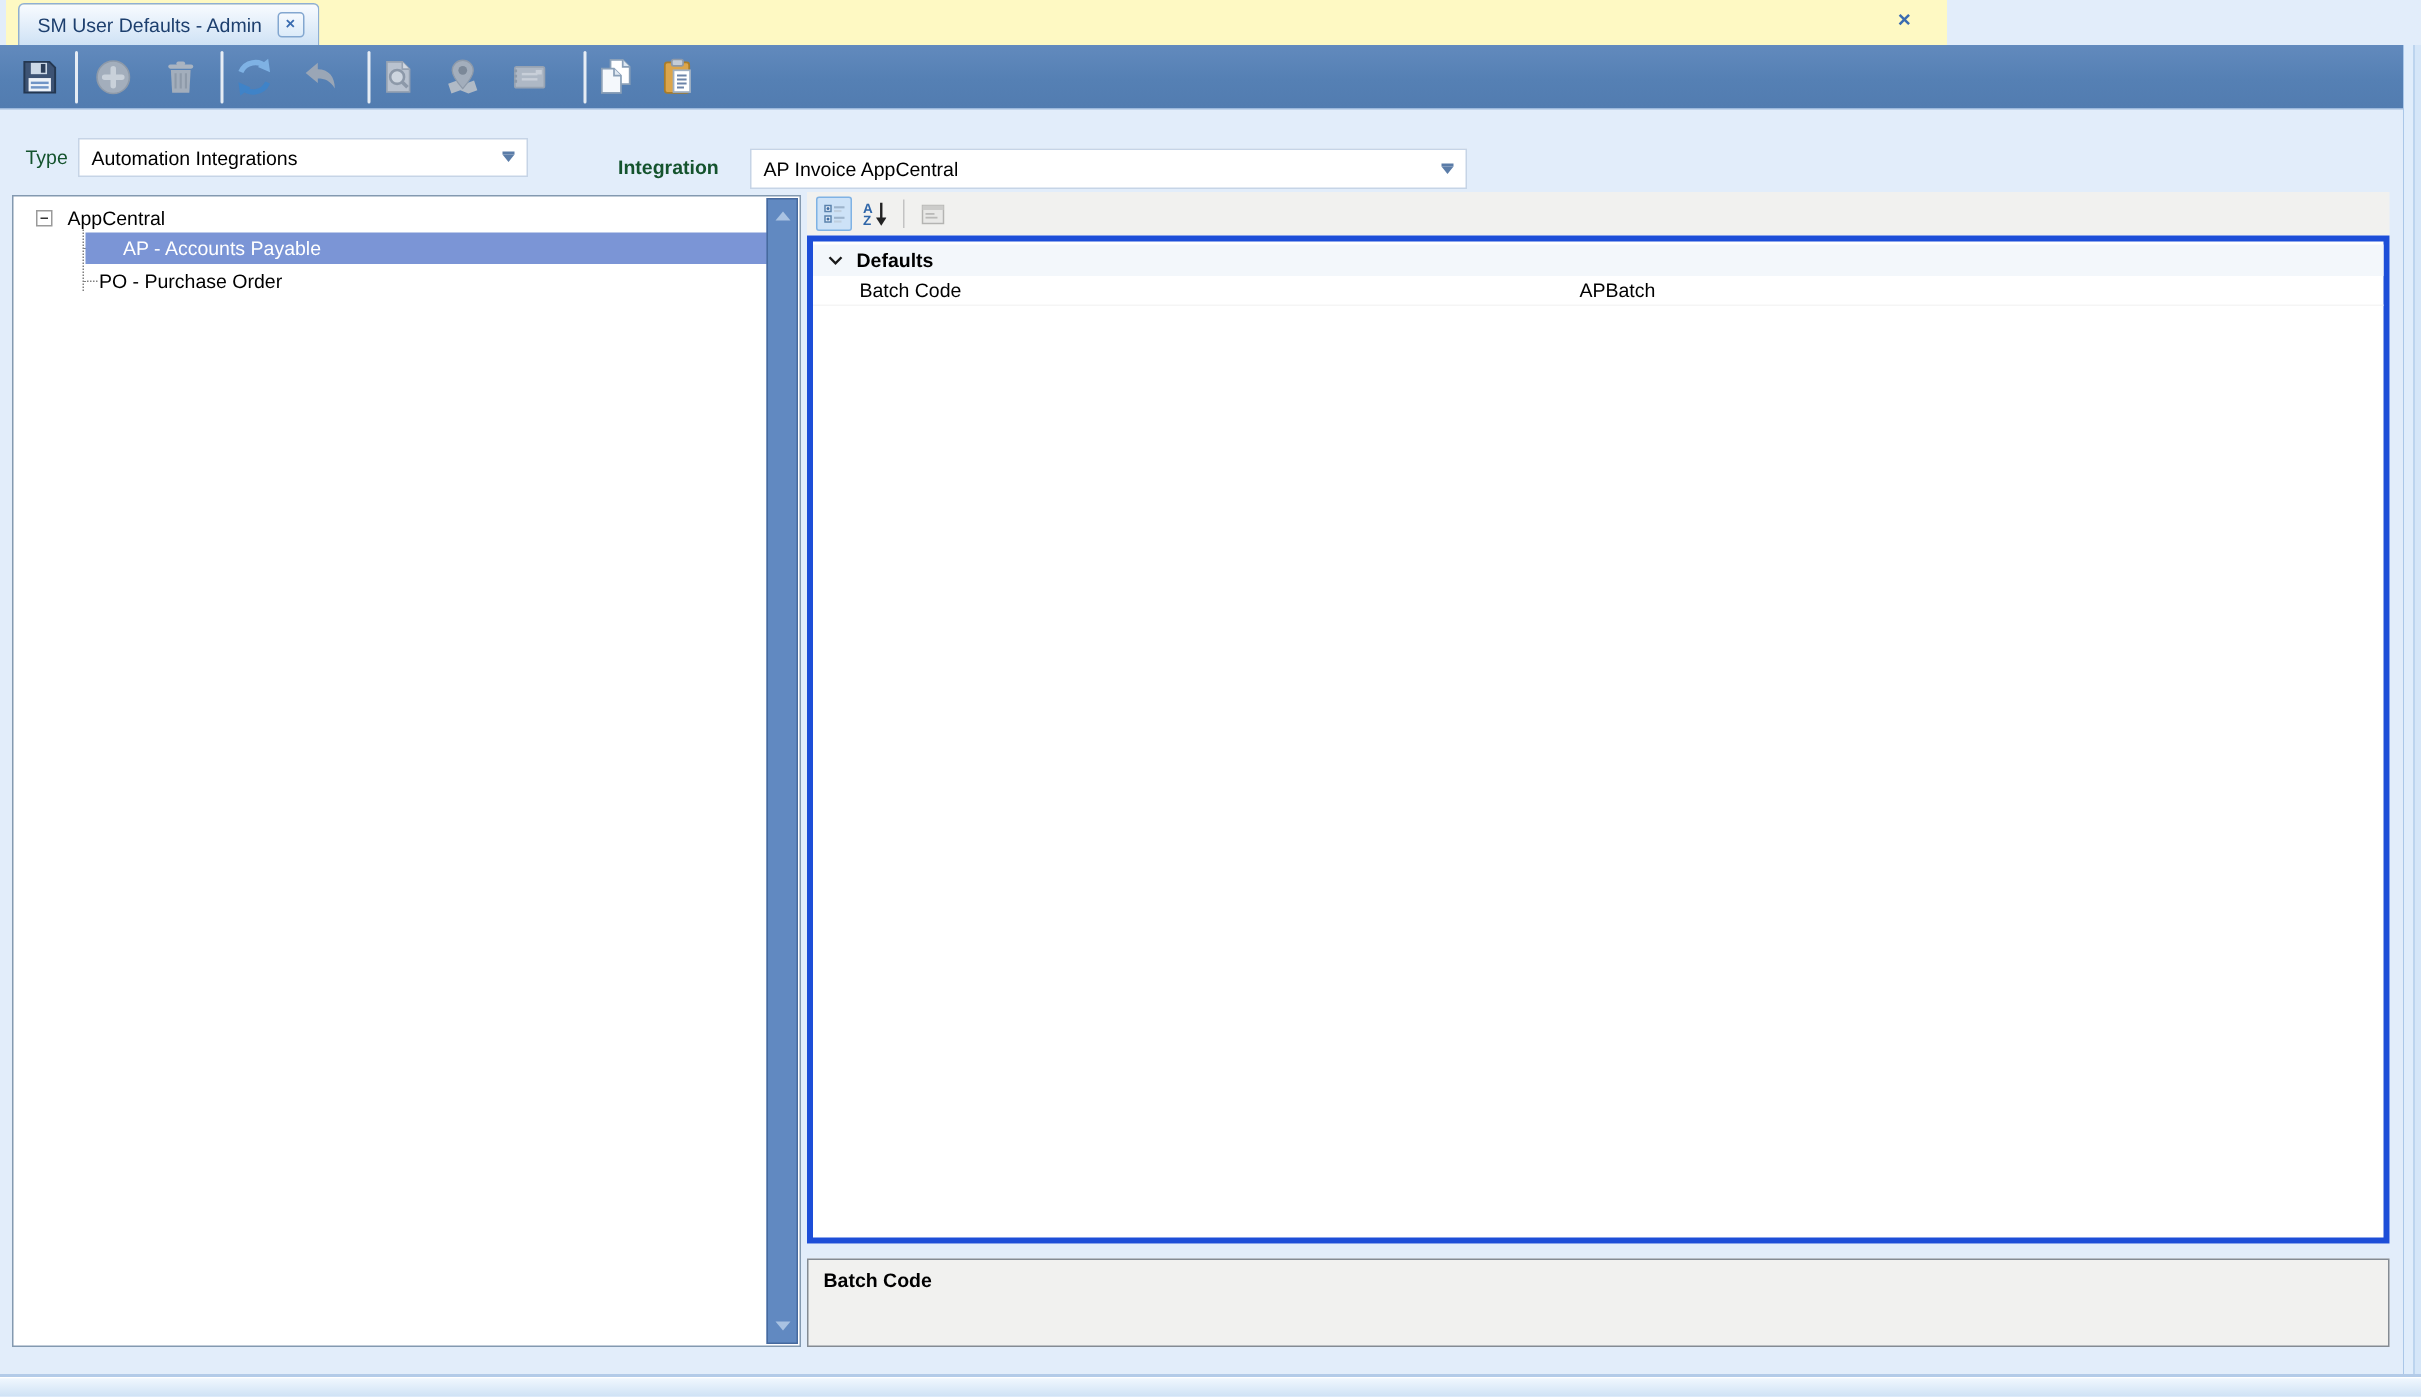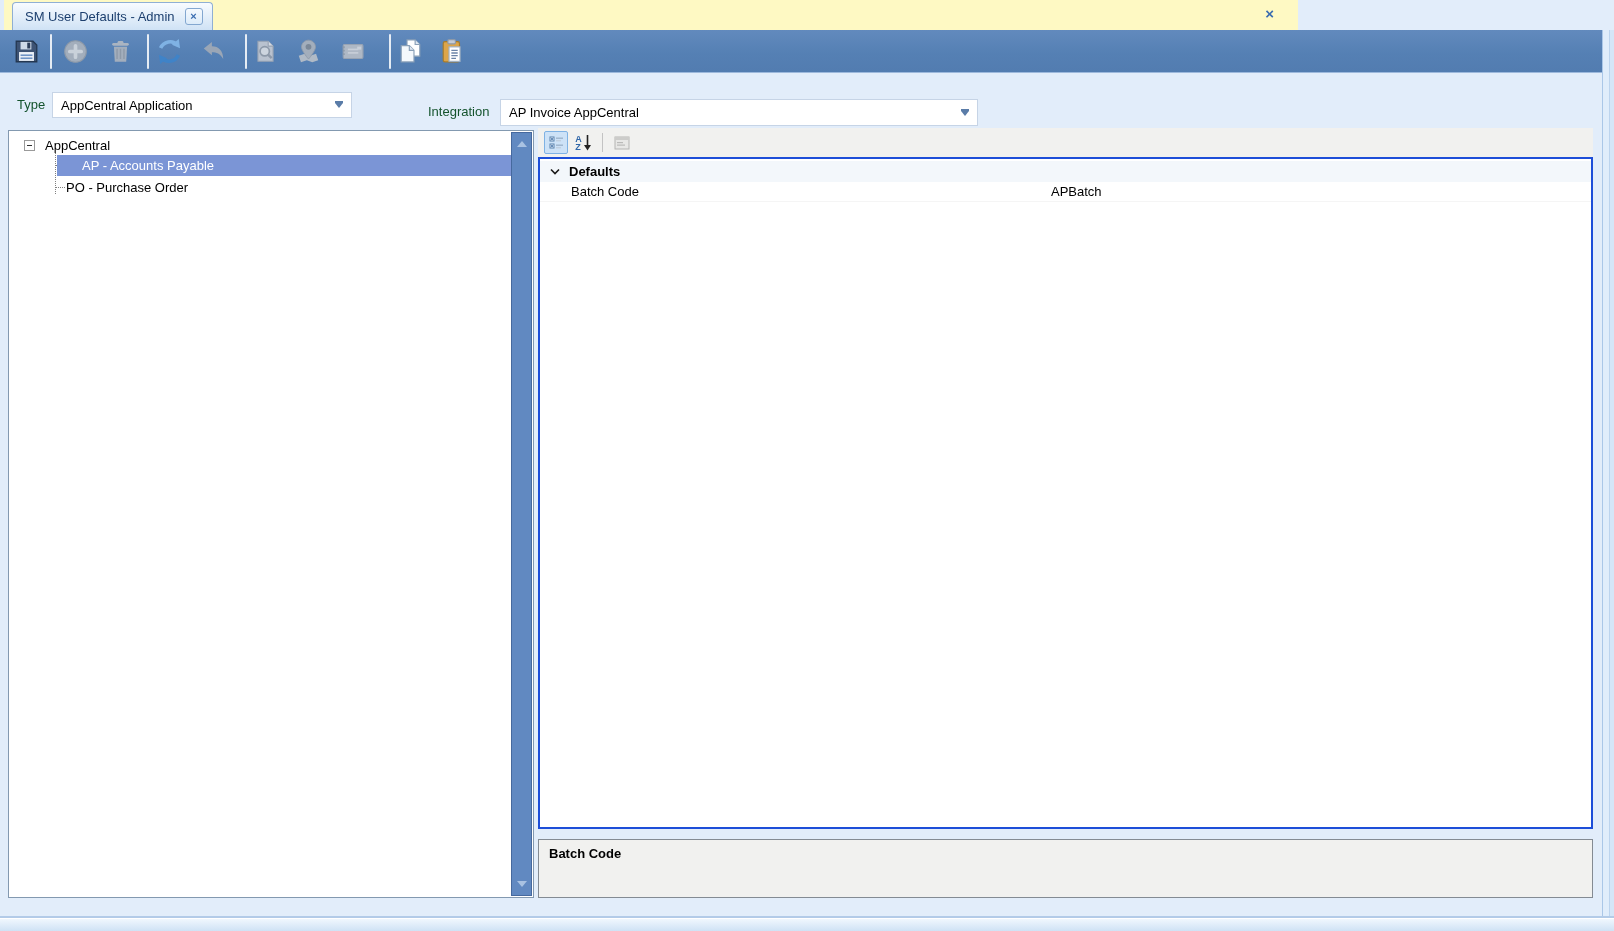--- a/index.html
+++ b/index.html
@@ -79,21 +79,21 @@
     background:#f1f1ef; display:flex; align-items:center; padding-left:6px; gap:3px;
   }
   .pg-btn { width:24px; height:23px; display:flex; align-items:center; justify-content:center; border:1px solid transparent; border-radius:2px; cursor:pointer; }
   .pg-btn.active { background:#cde2f7; border-color:#7fb2e4; }
   .pg-btn.disabled { cursor:default; opacity:.9; }
   .pg-sep { width:1px; height:19px; background:#c3c3c3; margin:0 4px; }
   .az { font-size:9px; font-weight:bold; color:#2f66a8; line-height:8px; }
 
   .pg-grid {
     position:absolute; left:538px; top:157px; width:1055px; height:672px;
-    background:#fff; border:2px solid #1d4ed8;
+    background:#fff; border:4px solid #1d4ed8;
   }
   .pg-cat {
     position:absolute; left:0; top:2px; width:100%; height:21px; background:#f3f7fb;
     display:flex; align-items:center; font-weight:bold; cursor:pointer;
   }
   .pg-chevron { margin:0 9px 0 10px; display:inline-flex; }
   .pg-row { position:absolute; left:0; top:23px; width:100%; height:20px; display:flex; align-items:center; cursor:pointer; border-bottom:1px solid #f5f5f5; }
   .pg-name { padding-left:31px; }
   .pg-value { position:absolute; left:511px; font-weight:normal; }
 
@@ -202,24 +202,24 @@
       <rect x="4.5" y="4" width="14" height="17.5" rx="1.5" fill="#dca54a" stroke="#a87c2a"></rect>
       <rect x="8.5" y="2.3" width="6.5" height="3.6" rx="1" fill="#c4ccd7" stroke="#8e99a8"></rect>
       <rect x="9.5" y="8.5" width="9.5" height="12.5" fill="#fff" stroke="#9fb0c4"></rect>
       <path d="M11.5 11.5 h5.5 M11.5 13.8 h5.5 M11.5 16.1 h5.5 M11.5 18.4 h4" stroke="#6c84a8" stroke-width="1.1"></path>
     </svg>
   </div>
 </div>
 
 <span class="flabel" style="left:17px; top:97px;">Type</span>
 <div class="dropdown" style="left:52px; top:92px; width:300px; height:26px;">
-  <span>AppCentral Application</span>
+  <span>Automation Integrations</span>
   <span class="dd-arrow"></span>
 </div>
-<span class="flabel" style="left:428px; top:104px;">Integration</span>
+<span class="flabel" style="left:412px; top:104px;font-weight:bold;">Integration</span>
 <div class="dropdown" style="left:500px; top:99px; width:478px; height:27px;">
   <span>AP Invoice AppCentral</span>
   <span class="dd-arrow"></span>
 </div>
 
 <div class="tree-panel">
   <span class="expander"></span>
   <div class="tree-row" style="top:4px; left:36px;">
     <span>AppCentral</span>
   </div>

